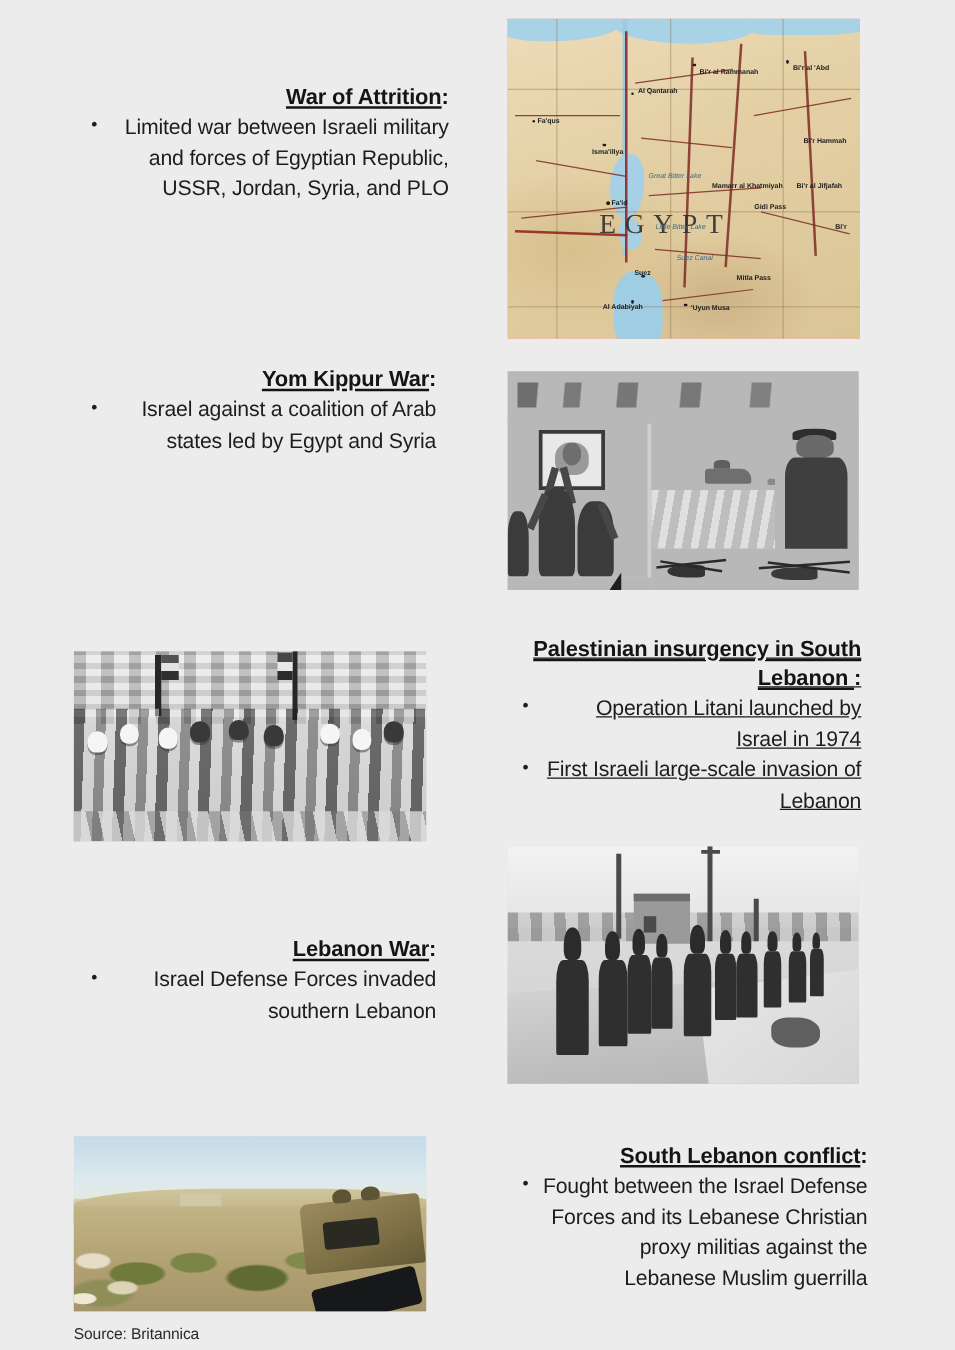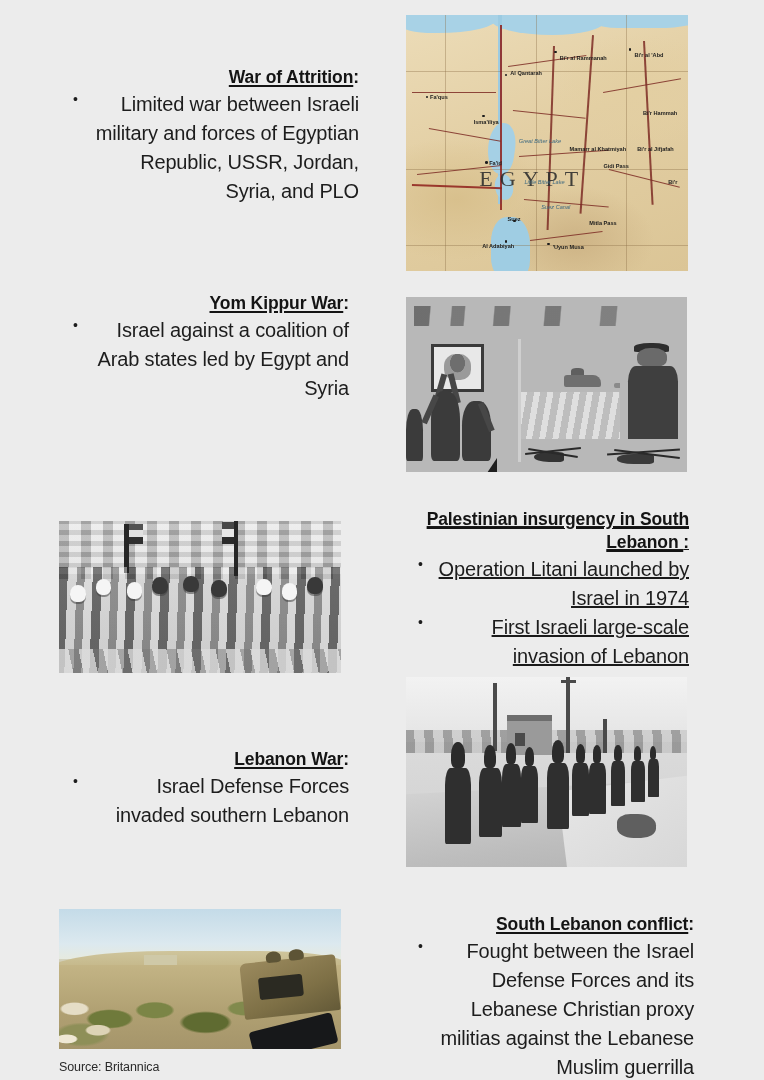--- a/index.html
+++ b/index.html
@@ -39,21 +39,21 @@
     text-underline-offset: 2px;
     text-decoration-thickness: 2px;
   }
   ul.bullets {
     margin: 0;
     padding: 0 0 0 30px;
     list-style: none;
   }
   ul.bullets li {
     position: relative;
-    font-size: 20px;
+    font-size: 17px;
     line-height: 1.45;
     color: #1d1d1d;
     margin: 0 0 0 0;
     letter-spacing: -0.15px;
   }
   ul.bullets li::before {
     content: "\2022";
     position: absolute;
     left: -16px;
     top: -1px;

